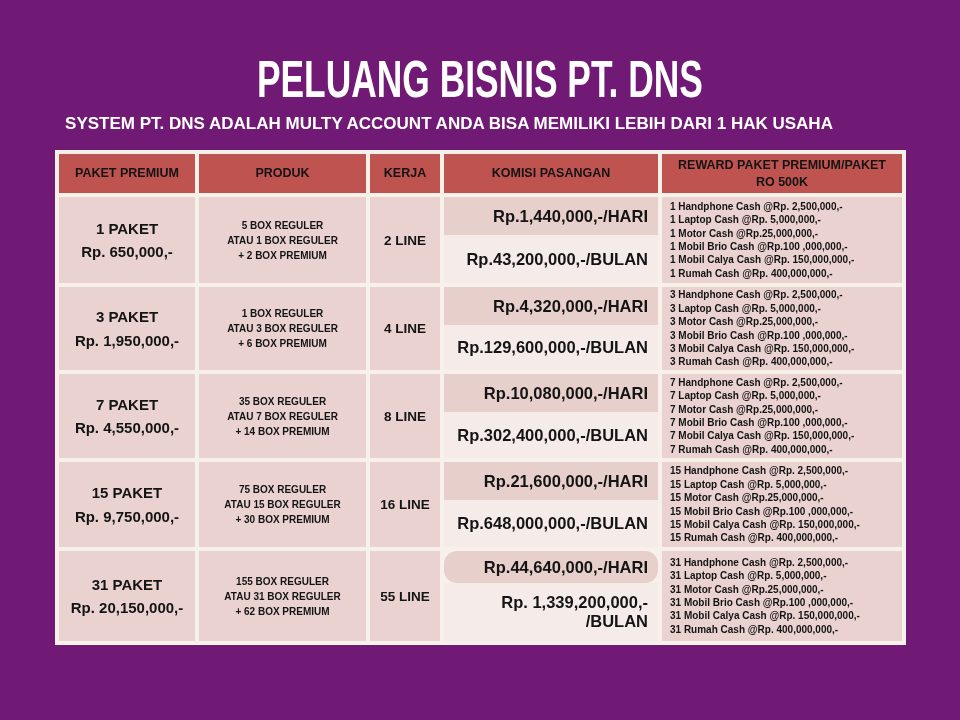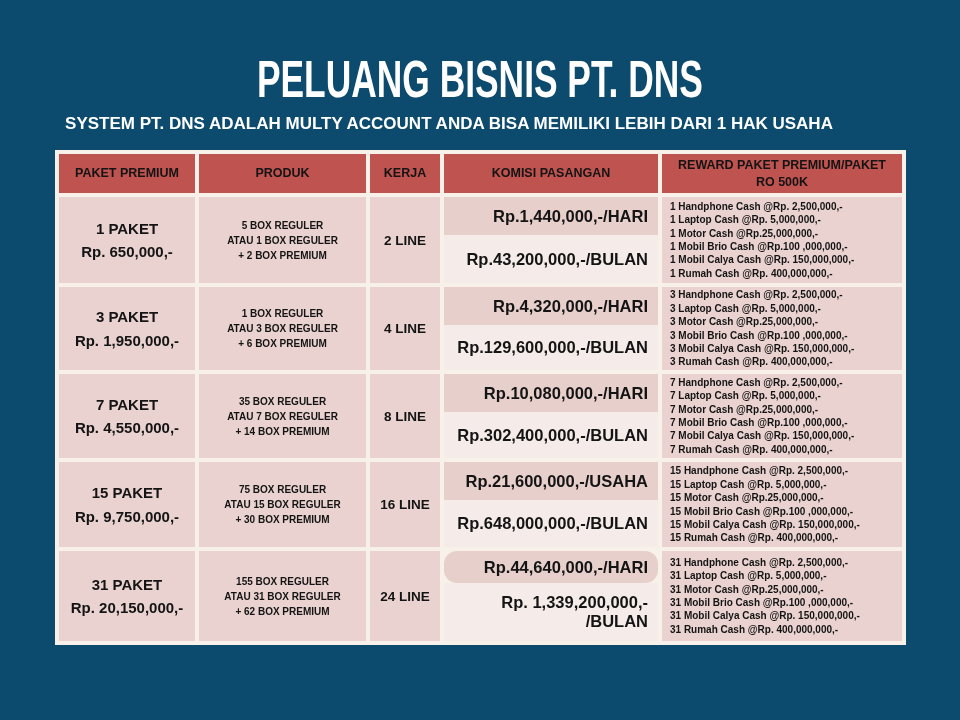--- a/index.html
+++ b/index.html
@@ -1,18 +1,18 @@
 <!DOCTYPE html>
 <html><head>
 <meta charset="utf-8">
 <style>
   html,body{margin:0;padding:0;background:#000;}
   body{width:960px;height:720px;position:relative;overflow:hidden;
        font-family:"Liberation Sans",sans-serif;}
-  .slide{position:absolute;inset:0;background:#0c4a6e;}
+  .slide{position:absolute;inset:0;background:#701a75;}
 
   .title{position:absolute;top:52px;left:0;width:960px;text-align:center;
          color:#fff;font-size:52px;font-weight:bold;line-height:1.05;white-space:nowrap;}
   .title-inner{display:inline-block;transform:scaleX(0.68);transform-origin:50% 50%;
                letter-spacing:0px;}
   .subtitle{position:absolute;top:114px;left:0;width:898px;text-align:center;
             color:#fff;font-size:17px;font-weight:bold;letter-spacing:0px;white-space:nowrap;}
 
   .table{position:absolute;left:55px;top:150px;
          display:grid;
@@ -108,36 +108,36 @@
 7 Mobil Calya Cash @Rp. 150,000,000,-
 7 Rumah Cash @Rp. 400,000,000,-</div>
 
     <div class="cell paket">15 PAKET
 Rp. 9,750,000,-</div>
     <div class="cell produk">75 BOX REGULER
 ATAU 15 BOX REGULER
 + 30 BOX PREMIUM</div>
     <div class="cell kerja">16 LINE</div>
     <div class="cell komisi">
-      <div class="hari">Rp.21,600,000,-/USAHA</div>
+      <div class="hari">Rp.21,600,000,-/HARI</div>
       <div class="bulan">Rp.648,000,000,-/BULAN</div>
     </div>
     <div class="cell rewards">15 Handphone Cash @Rp. 2,500,000,-
 15 Laptop Cash @Rp. 5,000,000,-
 15 Motor Cash @Rp.25,000,000,-
 15 Mobil Brio Cash @Rp.100 ,000,000,-
 15 Mobil Calya Cash @Rp. 150,000,000,-
 15 Rumah Cash @Rp. 400,000,000,-</div>
 
     <div class="cell paket">31 PAKET
 Rp. 20,150,000,-</div>
     <div class="cell produk">155 BOX REGULER
 ATAU 31 BOX REGULER
 + 62 BOX PREMIUM</div>
-    <div class="cell kerja">24 LINE</div>
+    <div class="cell kerja">55 LINE</div>
     <div class="cell komisi last">
       <div class="hari">Rp.44,640,000,-/HARI</div>
       <div class="bulan">Rp. 1,339,200,000,-
 /BULAN</div>
     </div>
     <div class="cell rewards">31 Handphone Cash @Rp. 2,500,000,-
 31 Laptop Cash @Rp. 5,000,000,-
 31 Motor Cash @Rp.25,000,000,-
 31 Mobil Brio Cash @Rp.100 ,000,000,-
 31 Mobil Calya Cash @Rp. 150,000,000,-

